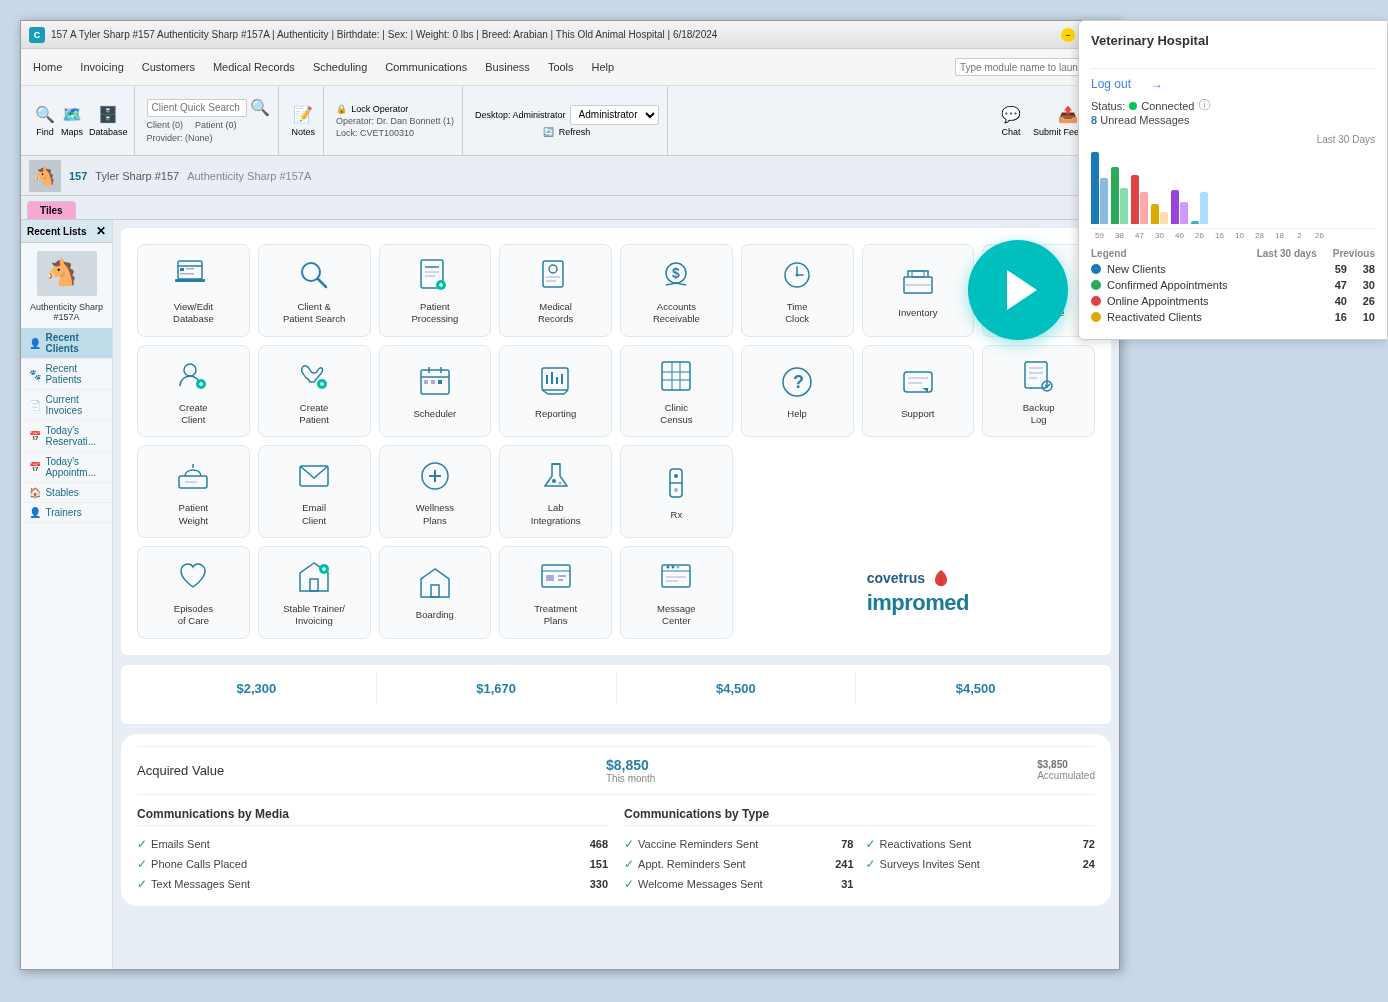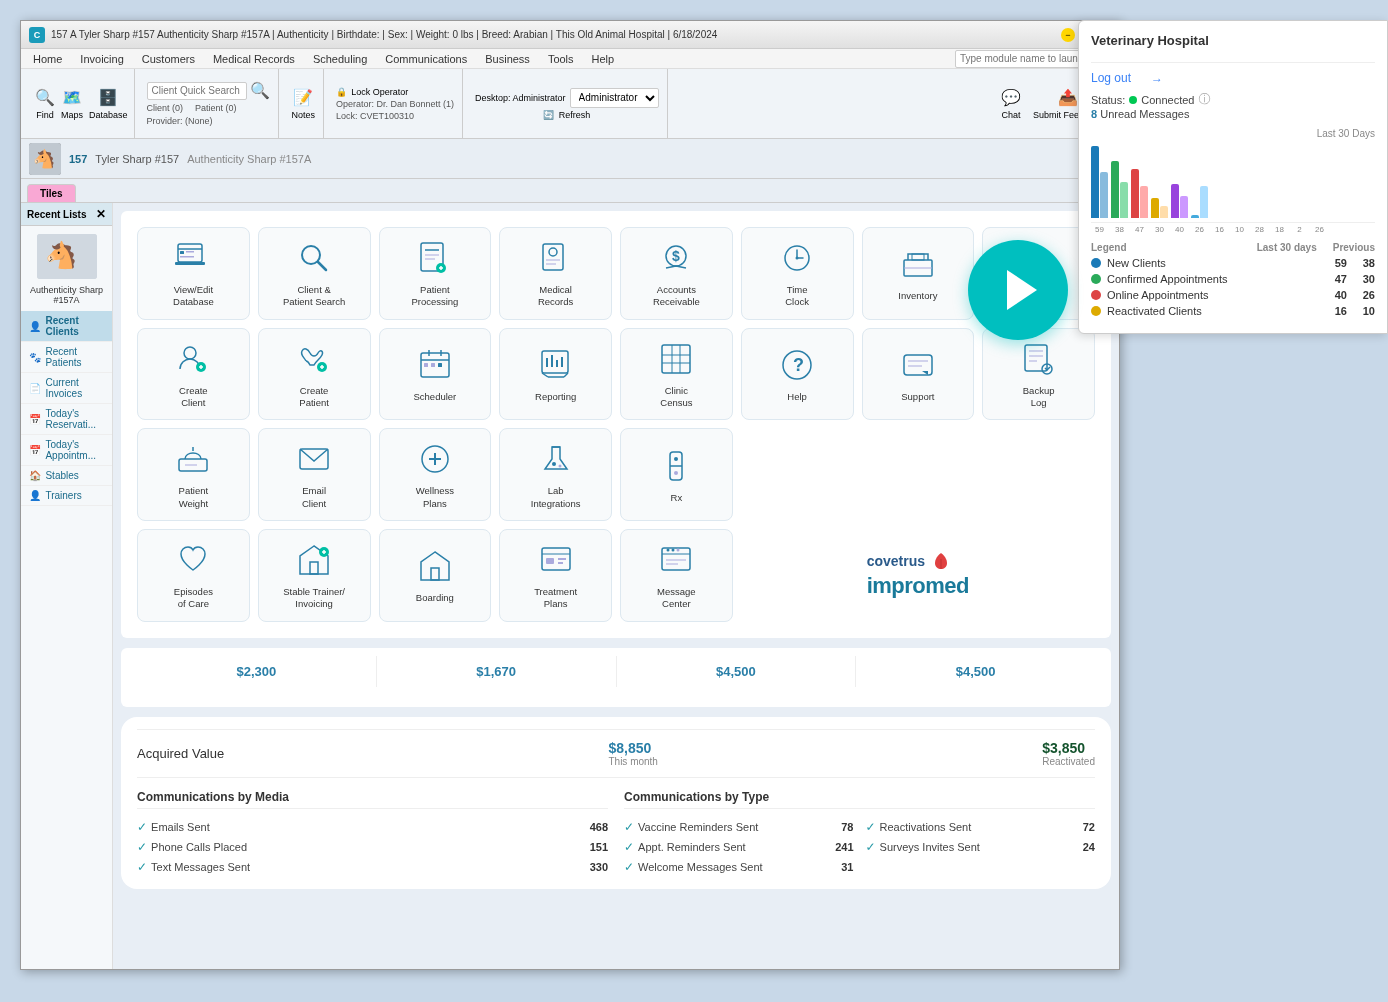--- a/index.html
+++ b/index.html
@@ -53,21 +53,21 @@
       border: none; cursor: pointer;
       font-size: 9px; display: flex; align-items: center; justify-content: center;
     }
     .btn-min { background: #ffd600; }
     .btn-max { background: #00c853; }
     .btn-close { background: #ff1744; }
 
     
     .menu-bar {
       background: #f5f5f5;
-      height: 20px;
+      height: 37px;
       display: flex;
       align-items: center;
       padding: 0 4px;
       border-bottom: 1px solid #ddd;
       font-size: 11px;
       color: #333;
       gap: 2px;
     }
     .menu-item {
       padding: 2px 8px;
@@ -224,21 +224,21 @@
       justify-content: space-between;
       align-items: center;
       padding: 10px 0;
       border-top: 1px solid #eee;
       border-bottom: 1px solid #eee;
       margin-bottom: 12px;
     }
     .av-label { font-size: 13px; font-weight: 500; color: #333; }
     .av-value { font-size: 14px; font-weight: bold; color: #2a7fa8; }
     .av-sub { font-size: 10px; color: #888; }
-    .av-acc { font-size: 14px; font-weight: bold; color: #14532d; }
+    .av-acc { font-size: 10px; font-weight: bold; color: #737373; }
 
     .comm-grid {
       display: grid;
       grid-template-columns: 1fr 1fr;
       gap: 16px;
     }
     .comm-section h4 {
       font-size: 12px;
       font-weight: bold;
       color: #333;
@@ -274,21 +274,21 @@
       border-radius: 6px 0 0 6px;
       box-shadow: -2px 2px 10px rgba(0,0,0,0.15);
       padding: 12px;
       font-size: 11px;
     }
     .right-panel-title {
       font-size: 13px;
       font-weight: bold;
       color: #333;
       margin-bottom: 8px;
-      padding-bottom: 14px;
+      padding-bottom: 20px;
       border-bottom: 1px solid #eee;
     }
     .status-row {
       display: flex;
       justify-content: space-between;
       align-items: center;
       margin-bottom: 6px;
     }
     .logout-btn {
       display: flex;
@@ -967,21 +967,21 @@
       <div style="background:white; border-radius:16px; padding:12px 16px;">
 
         <div class="acquired-value">
           <span class="av-label">Acquired Value</span>
           <div style="display:flex; flex-direction:column; align-items:flex-start;">
             <span class="av-value">$8,850</span>
             <span class="av-sub">This month</span>
           </div>
           <div style="display:flex; flex-direction:column; align-items:flex-start;">
             <span class="av-acc">$3,850</span>
-            <span class="av-sub">Reactivated</span>
+            <span class="av-sub">Accumulated</span>
           </div>
         </div>
 
         <div class="comm-grid">
 
           <div class="comm-section">
             <h4>Communications by Media</h4>
             <div class="comm-row">
               <div class="comm-row-label">
                 <span class="comm-check">✓</span>

